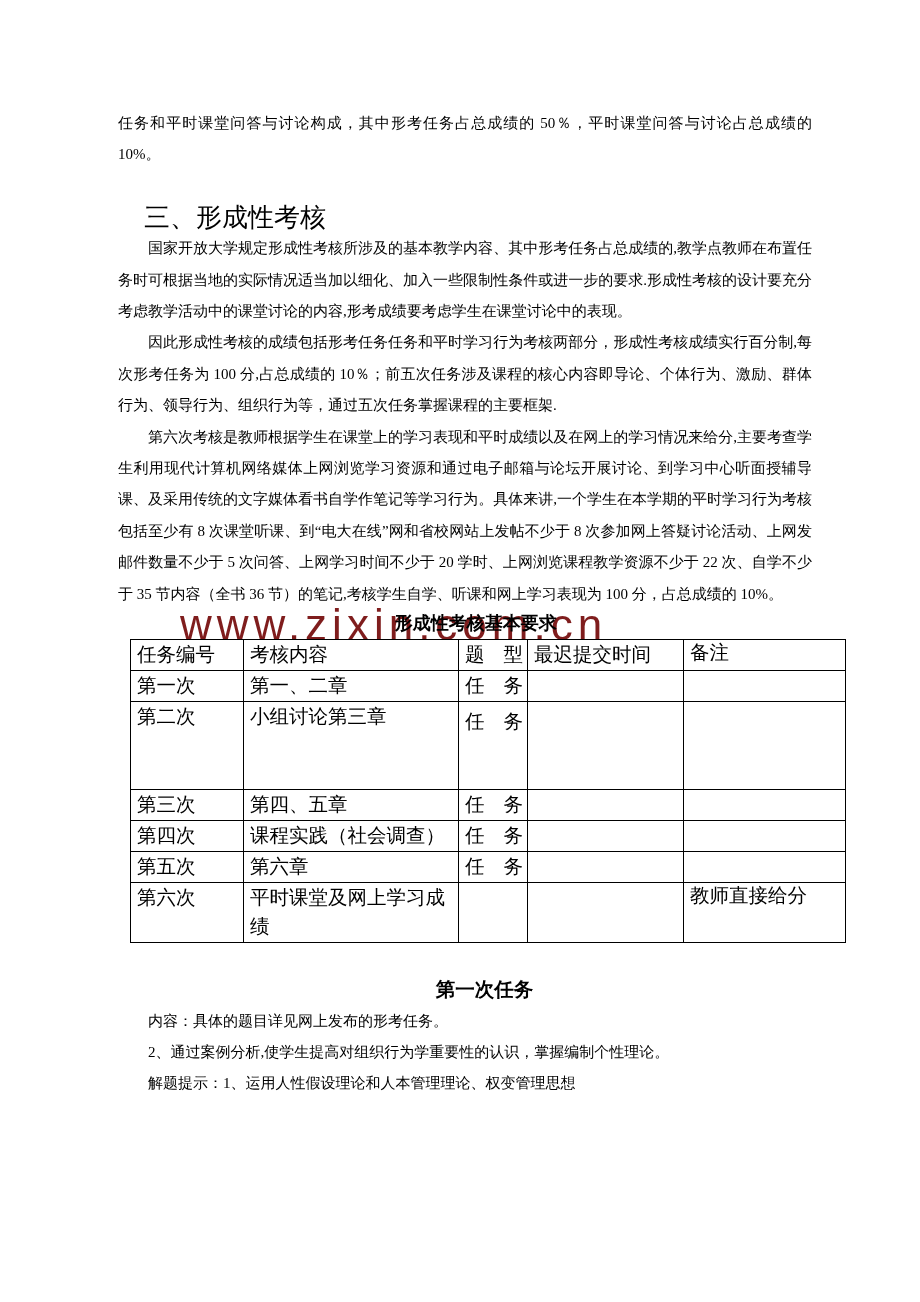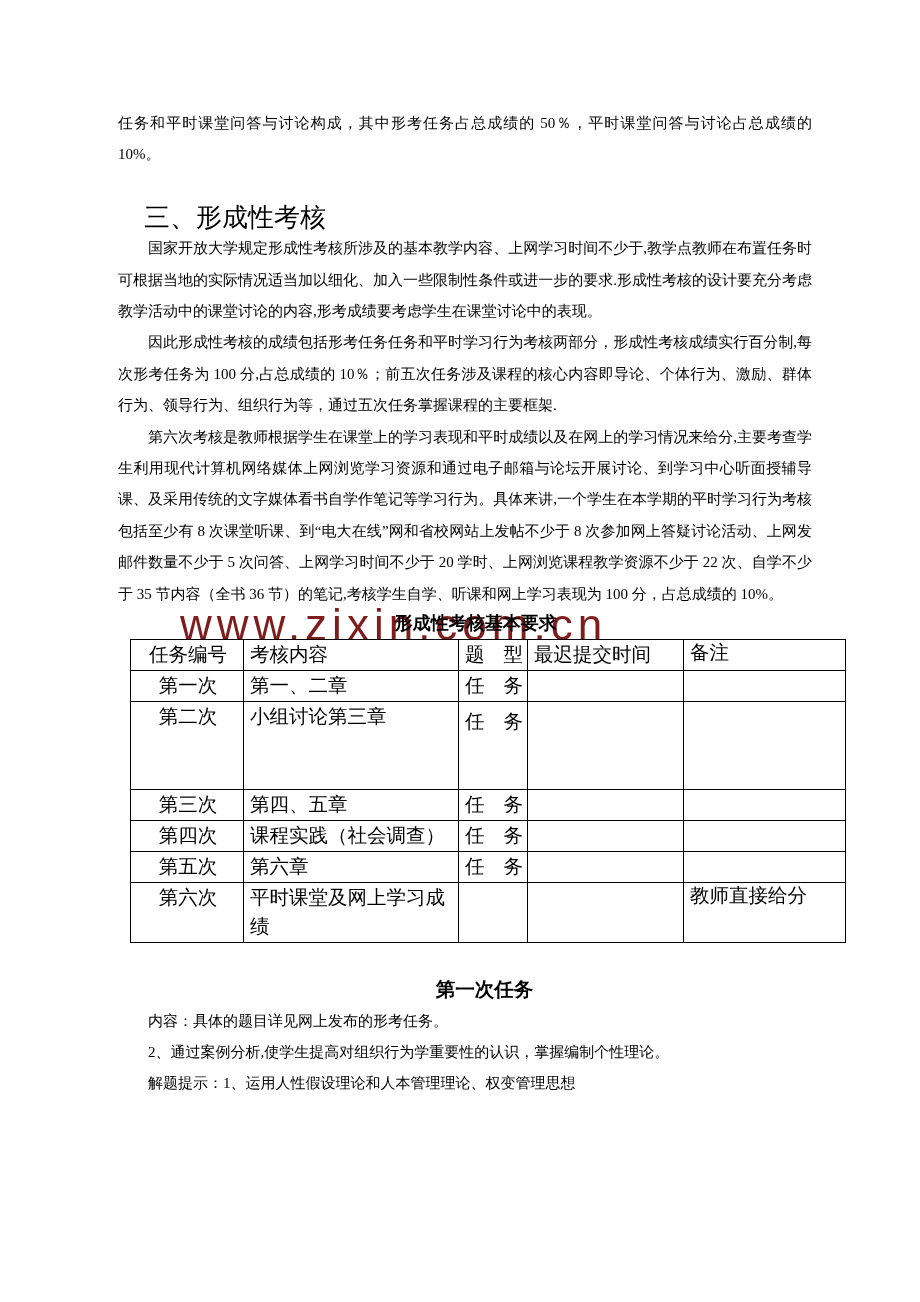--- a/index.html
+++ b/index.html
@@ -97,21 +97,21 @@
     background: transparent;
   }
   table.fc td {
     border: 1.4px solid #000000;
     font-size: 19.5px;
     line-height: 29px;
     padding: 0px 4px 1px 6px;
     vertical-align: top;
     background: transparent;
   }
-  table.fc td.c0 { width: 102px; text-align: center; }
+  table.fc td.c0 { width: 102px; }
   table.fc td.c1 { width: 204px; }
   table.fc td.c2 { width: 58px; text-align: justify; text-align-last: justify; font-family: Liberation Serif, serif; }
   table.fc td.c3 { width: 145px; }
   table.fc td.c4 { width: 151px; font-family: Liberation Mono, monospace; }
   table.fc tr.r-tall td { height: 86px; }
   table.fc td.c2.wrapcell {
     text-align: justify;
     text-align-last: justify;
     line-height: 40px;
   }
@@ -124,21 +124,21 @@
   <div id="watermark">www.zixin.com.cn</div>
 
   <div id="content">
 
     <p class="para noind">任务和平时课堂问答与讨论构成，其中形考任务占总成绩的 50％，平时课堂问答与讨论占总成绩的 10%。</p>
 
     <div class="gap-md"></div>
 
     <p class="heading-sec">三、形成性考核</p>
 
-    <p class="para ind2">国家开放大学规定形成性考核所涉及的基本教学内容、上网学习时间不少于,教学点教师在布置任务时可根据当地的实际情况适当加以细化、加入一些限制性条件或进一步的要求.形成性考核的设计要充分考虑教学活动中的课堂讨论的内容,形考成绩要考虑学生在课堂讨论中的表现。</p>
+    <p class="para ind2">国家开放大学规定形成性考核所涉及的基本教学内容、其中形考任务占总成绩的,教学点教师在布置任务时可根据当地的实际情况适当加以细化、加入一些限制性条件或进一步的要求.形成性考核的设计要充分考虑教学活动中的课堂讨论的内容,形考成绩要考虑学生在课堂讨论中的表现。</p>
     <p class="para ind2">因此形成性考核的成绩包括形考任务任务和平时学习行为考核两部分，形成性考核成绩实行百分制,每次形考任务为 100 分,占总成绩的 10％；前五次任务涉及课程的核心内容即导论、个体行为、激励、群体行为、领导行为、组织行为等，通过五次任务掌握课程的主要框架.</p>
     <p class="para ind2">第六次考核是教师根据学生在课堂上的学习表现和平时成绩以及在网上的学习情况来给分,主要考查学生利用现代计算机网络媒体上网浏览学习资源和通过电子邮箱与论坛开展讨论、到学习中心听面授辅导课、及采用传统的文字媒体看书自学作笔记等学习行为。具体来讲,一个学生在本学期的平时学习行为考核包括至少有 8 次课堂听课、到“电大在线”网和省校网站上发帖不少于 8 次参加网上答疑讨论活动、上网发邮件数量不少于 5 次问答、上网学习时间不少于 20 学时、上网浏览课程教学资源不少于 22 次、自学不少于 35 节内容（全书 36 节）的笔记,考核学生自学、听课和网上学习表现为 100 分，占总成绩的 10%。</p>
 
     <p class="tbl-title">形成性考核基本要求</p>
 
     <table class="fc">
       <tbody>
         <tr>
           <td class="c0">任务编号</td>
           <td class="c1">考核内容</td>

